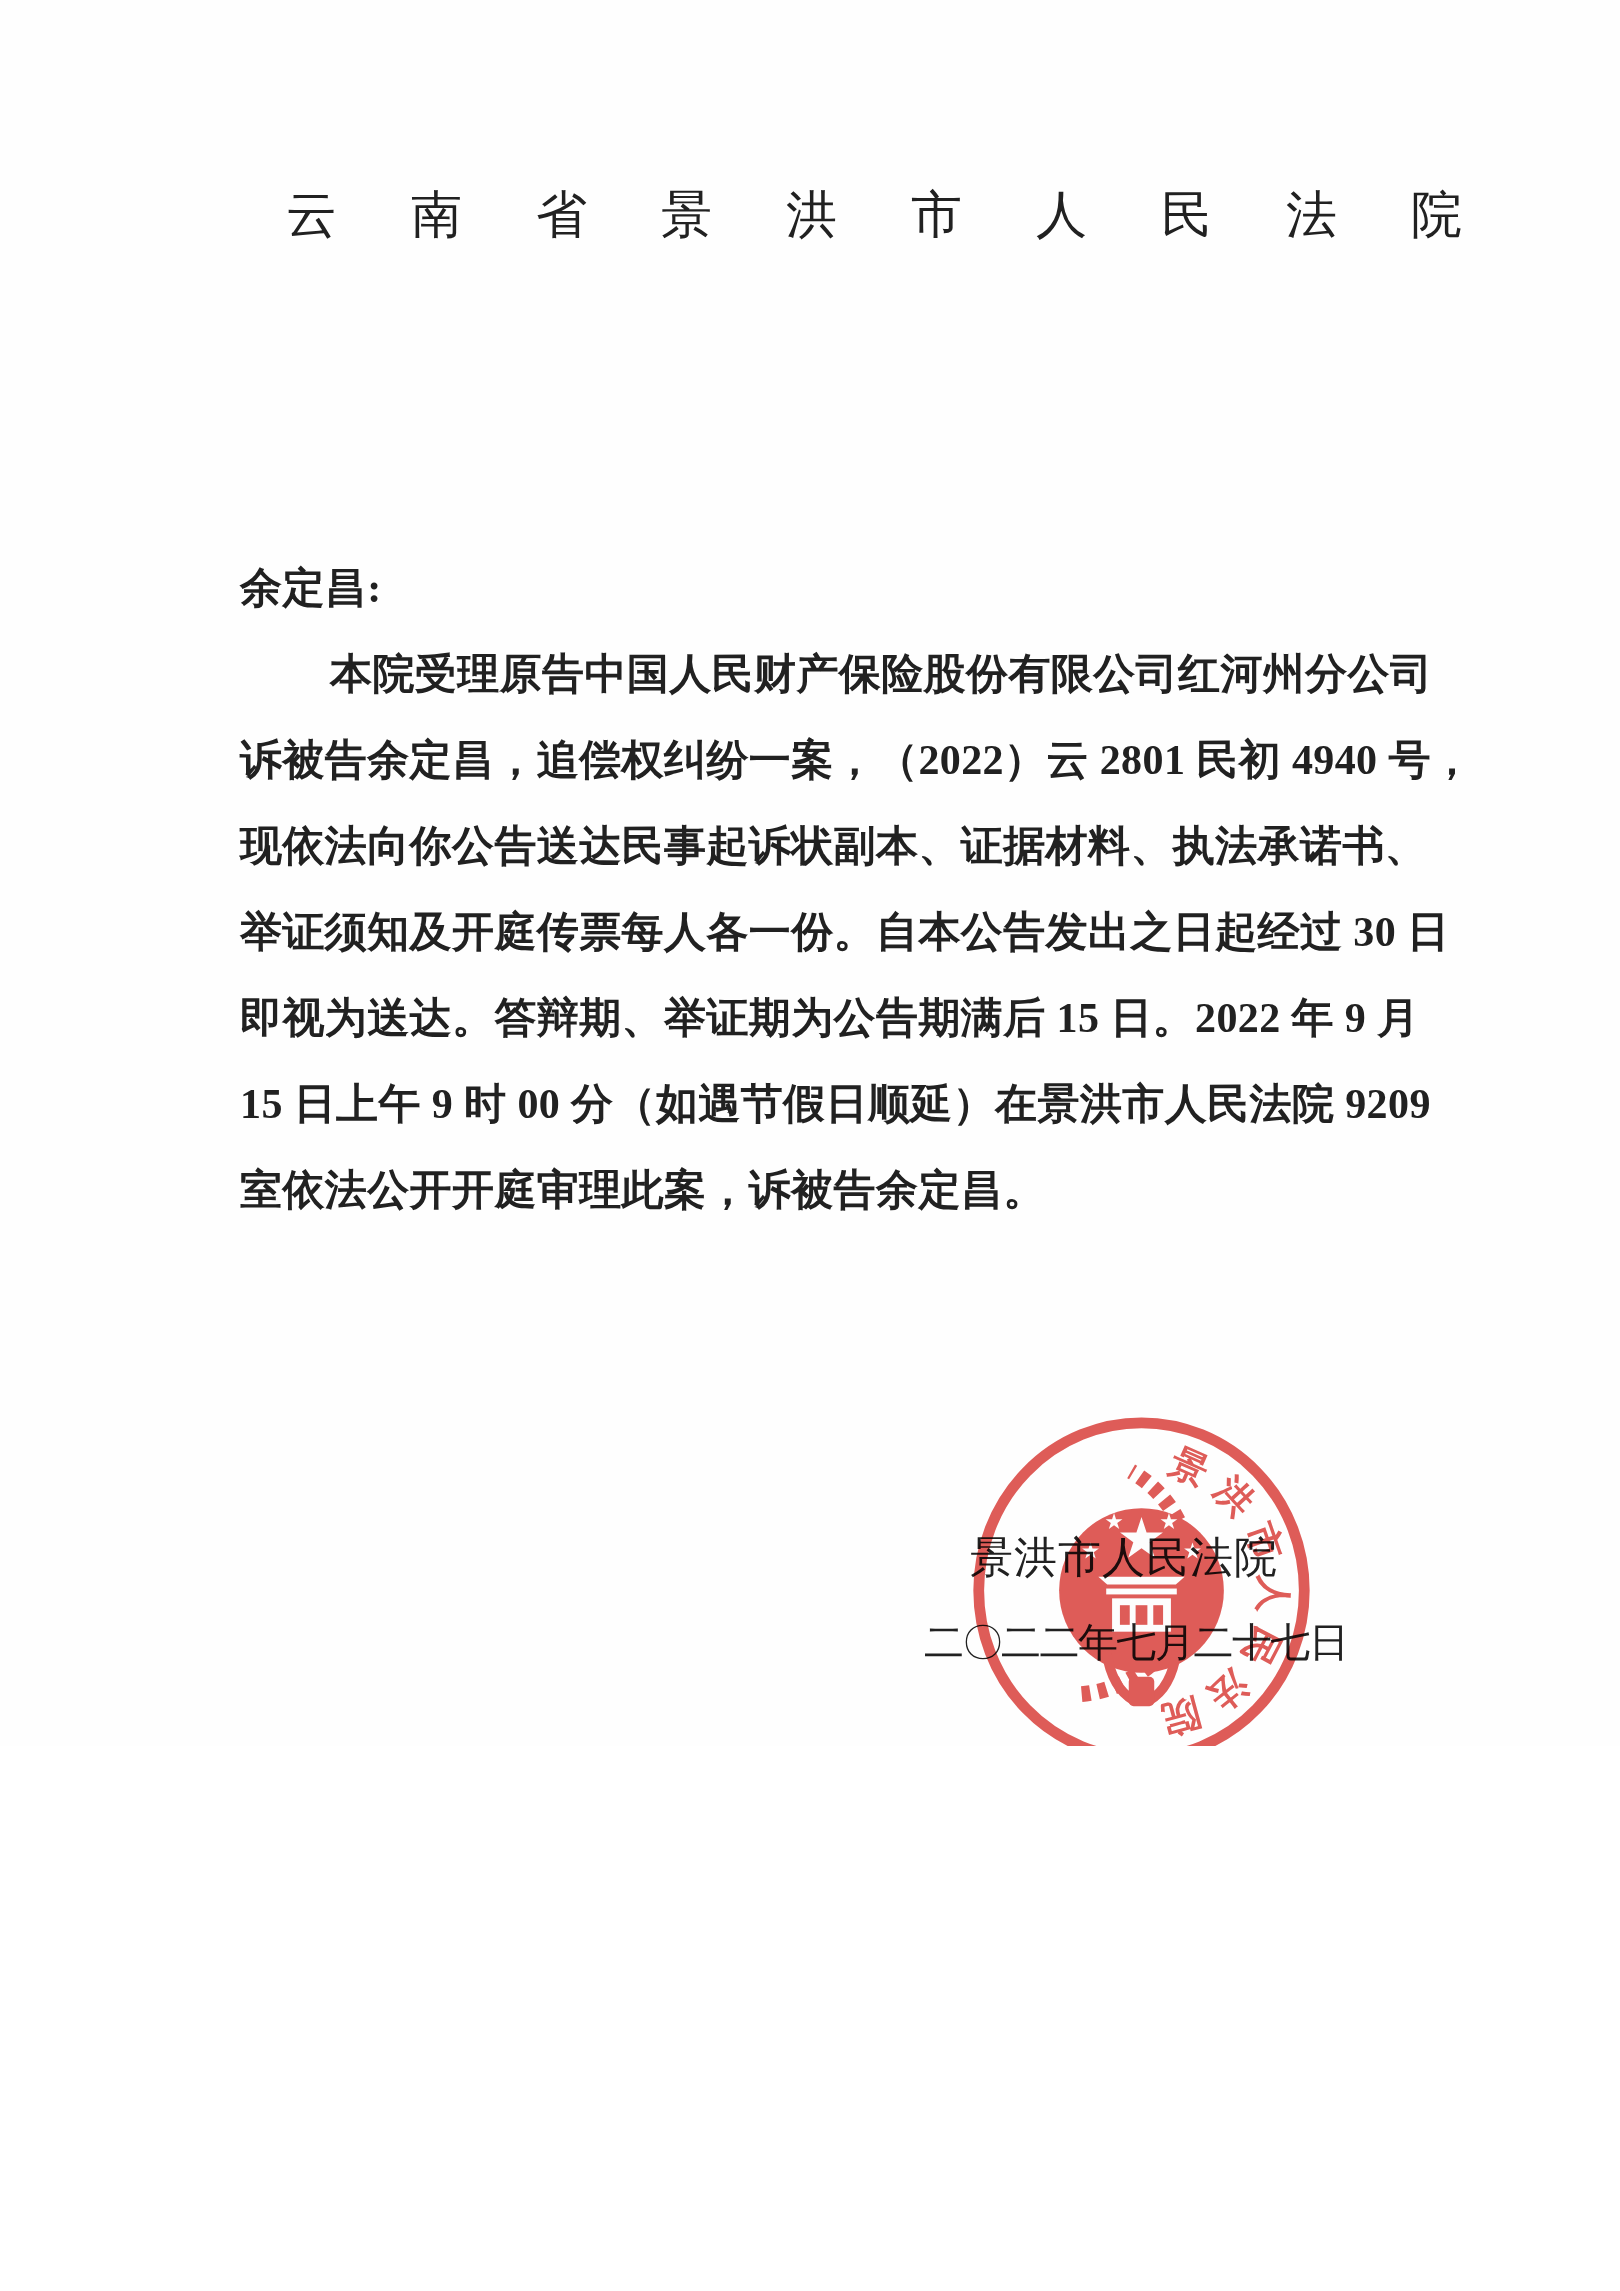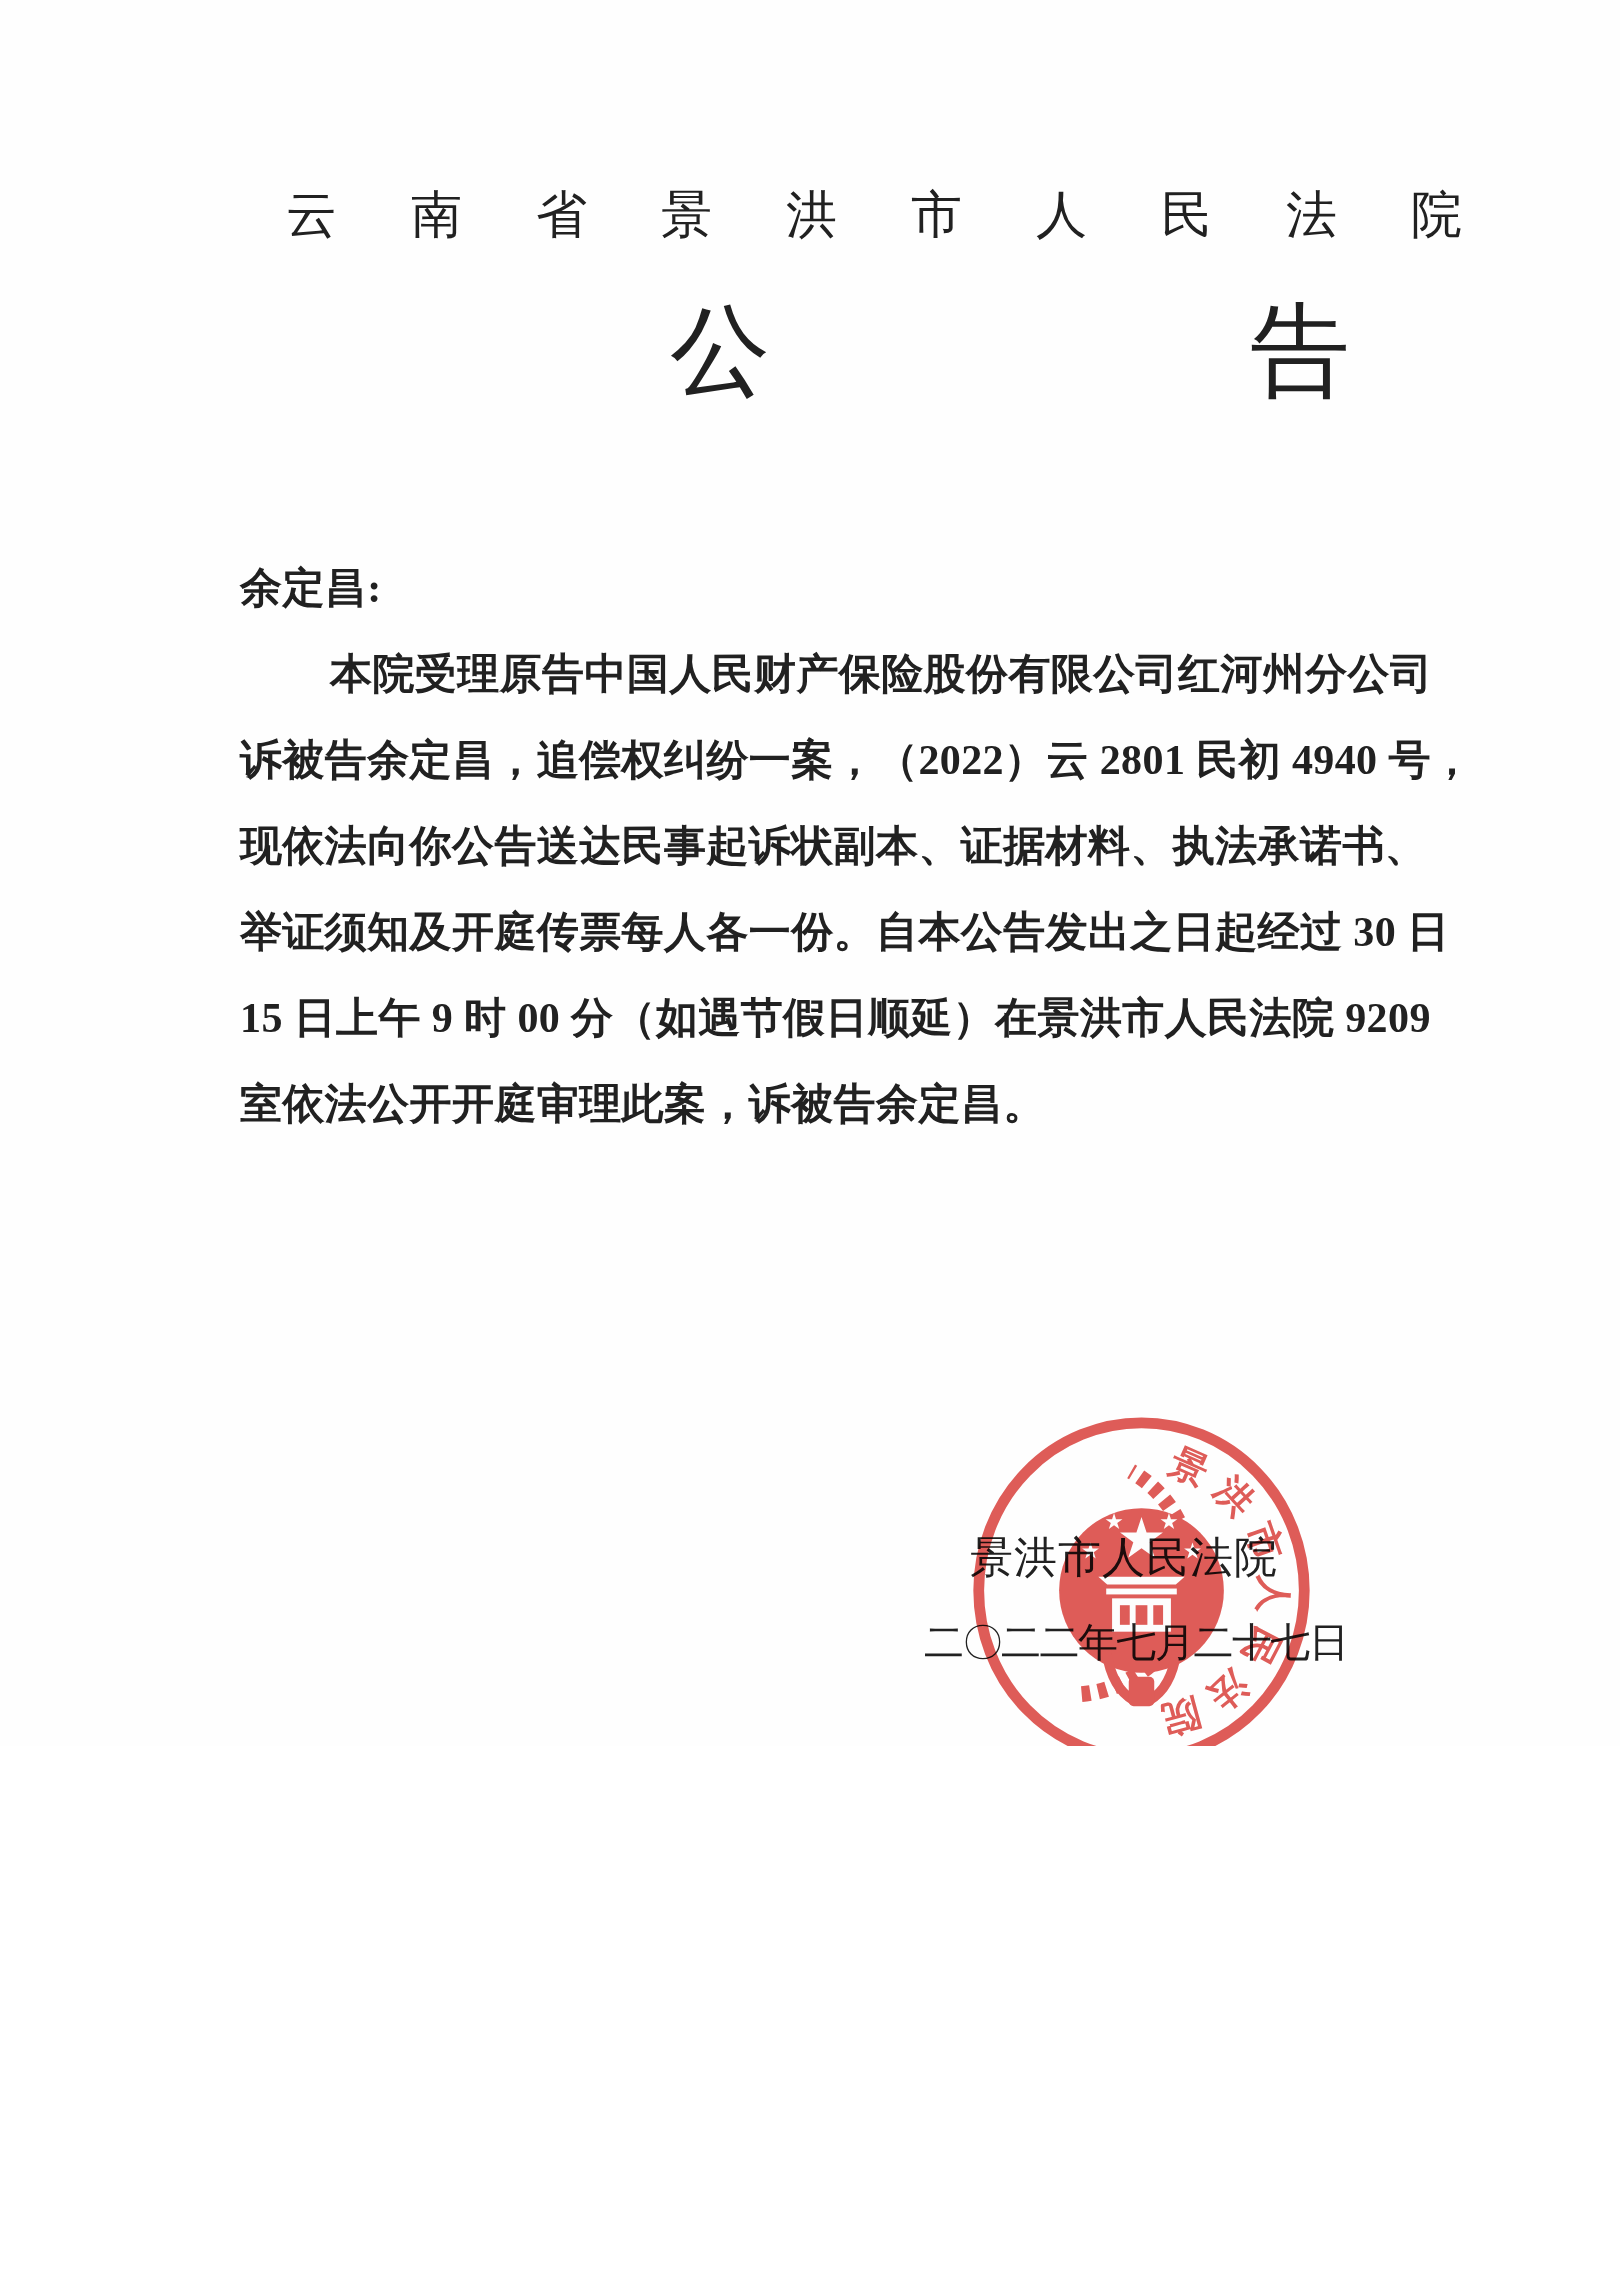--- a/index.html
+++ b/index.html
@@ -63,28 +63,28 @@
     opacity: 0.9;
     z-index: 3;
   }
 </style>
 </head>
 <body>
 
 <div class="page">
 
   <div class="abs court-name">云南省景洪市人民法院</div>
-  <div class="abs doc-title">公　告</div>
 
   <div class="abs body-block">
     <div class="bline">余定昌:</div>
     <div class="bline indent">本院受理原告中国人民财产保险股份有限公司红河州分公司</div>
     <div class="bline">诉被告余定昌，追偿权纠纷一案，（2022）云 2801 民初 4940 号，</div>
     <div class="bline">现依法向你公告送达民事起诉状副本、证据材料、执法承诺书、</div>
     <div class="bline">举证须知及开庭传票每人各一份。自本公告发出之日起经过 30 日</div>
+    <div class="bline">即视为送达。答辩期、举证期为公告期满后 15 日。2022 年 9 月</div>
     <div class="bline">15 日上午 9 时 00 分（如遇节假日顺延）在景洪市人民法院 9209</div>
     <div class="bline">室依法公开开庭审理此案，诉被告余定昌。</div>
   </div>
 
   <div class="abs sig-court">景洪市人民法院</div>
   <div class="abs sig-date">二〇二二年七月二十七日</div>
 
   <svg class="abs seal" viewBox="-180 -185 360 370" xmlns="http://www.w3.org/2000/svg">
     <defs>
       <path id="star" d="M0,-1 L0.225,-0.309 L0.951,-0.309 L0.363,0.118 L0.588,0.809 L0,0.382 L-0.588,0.809 L-0.363,0.118 L-0.951,-0.309 L-0.225,-0.309 Z"></path>

